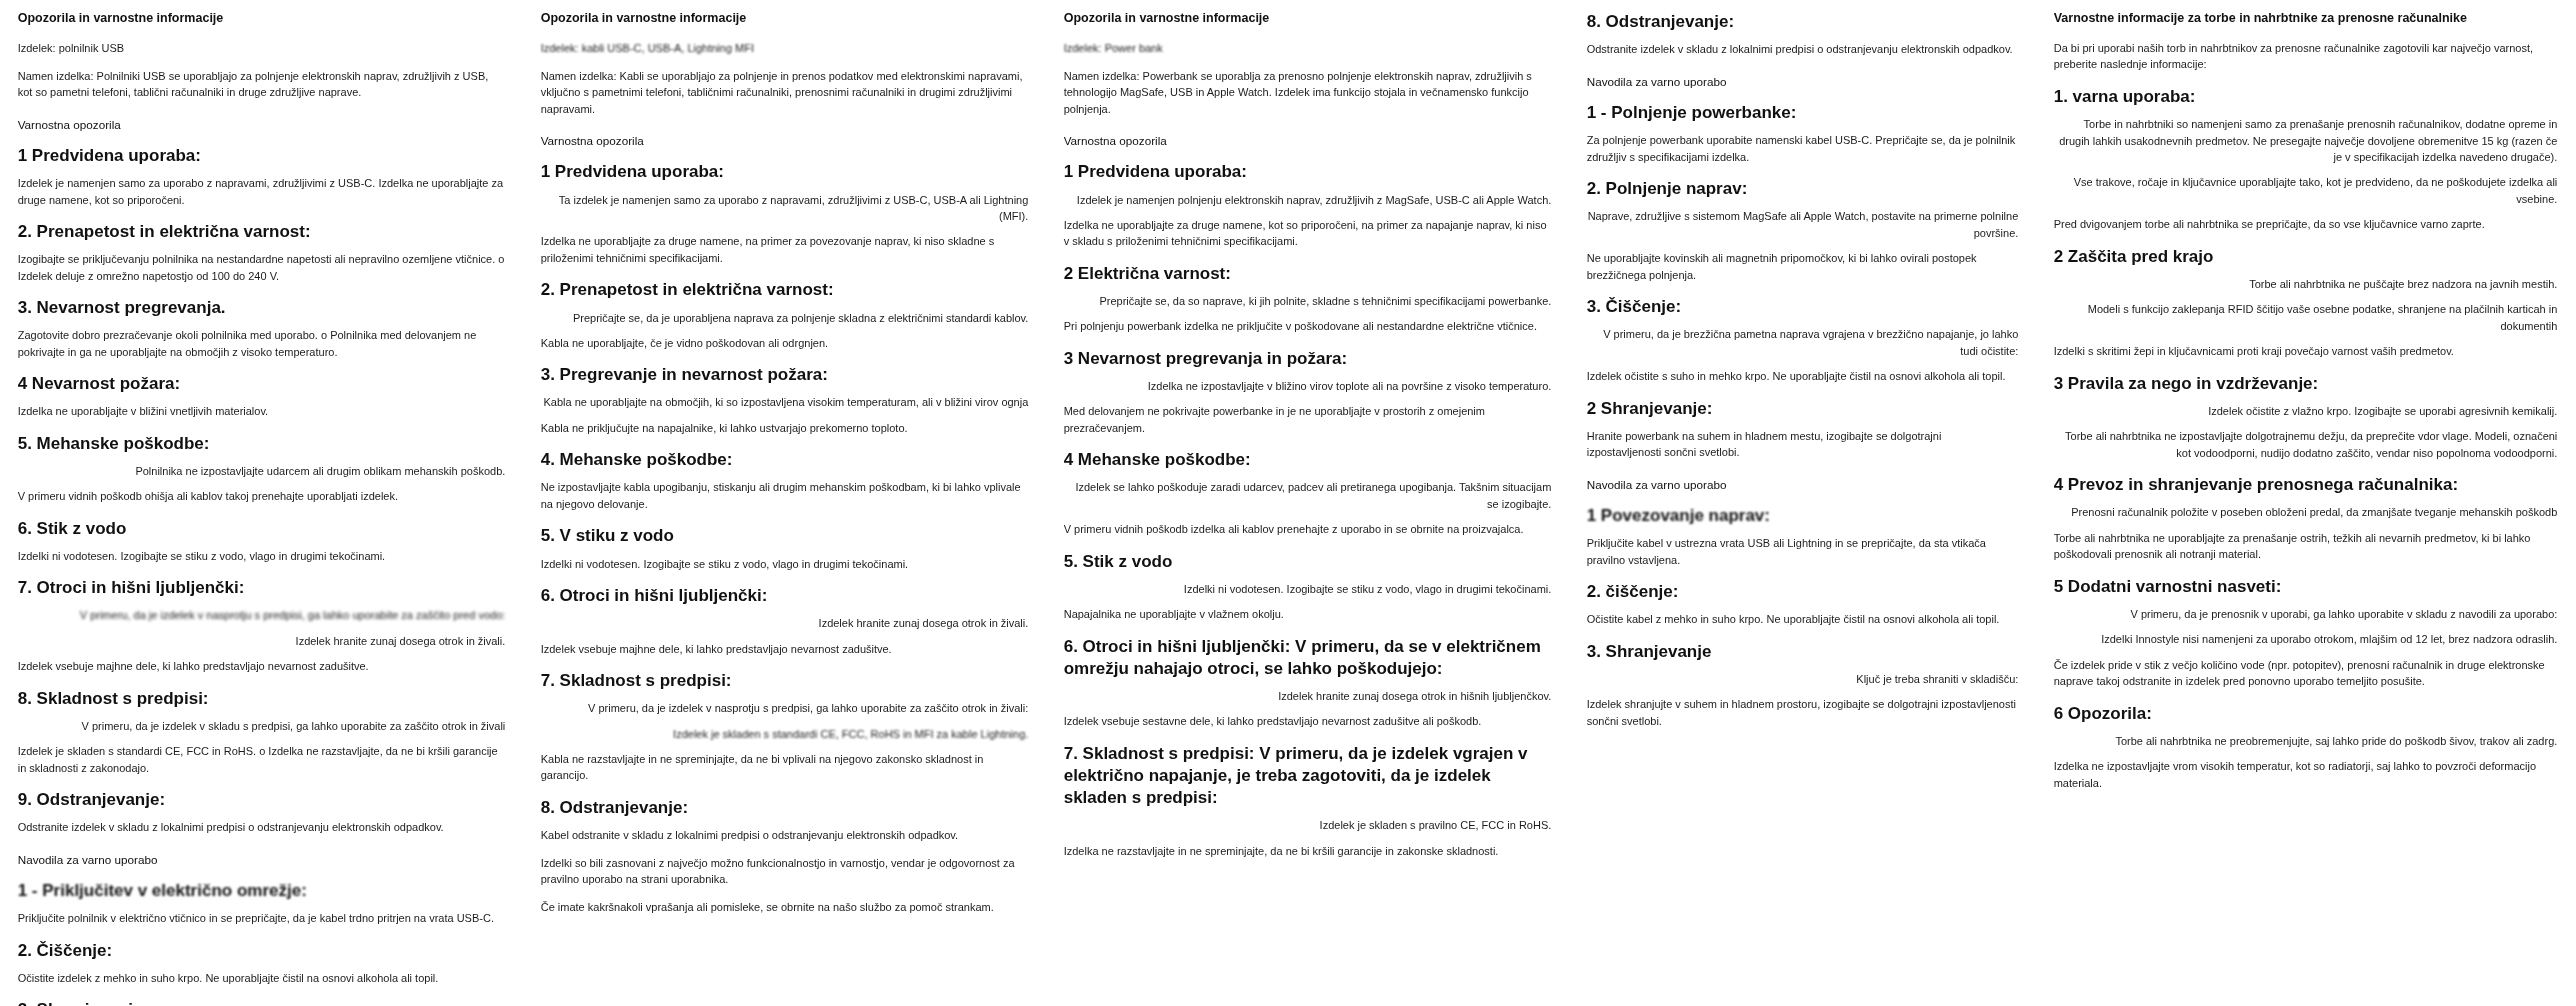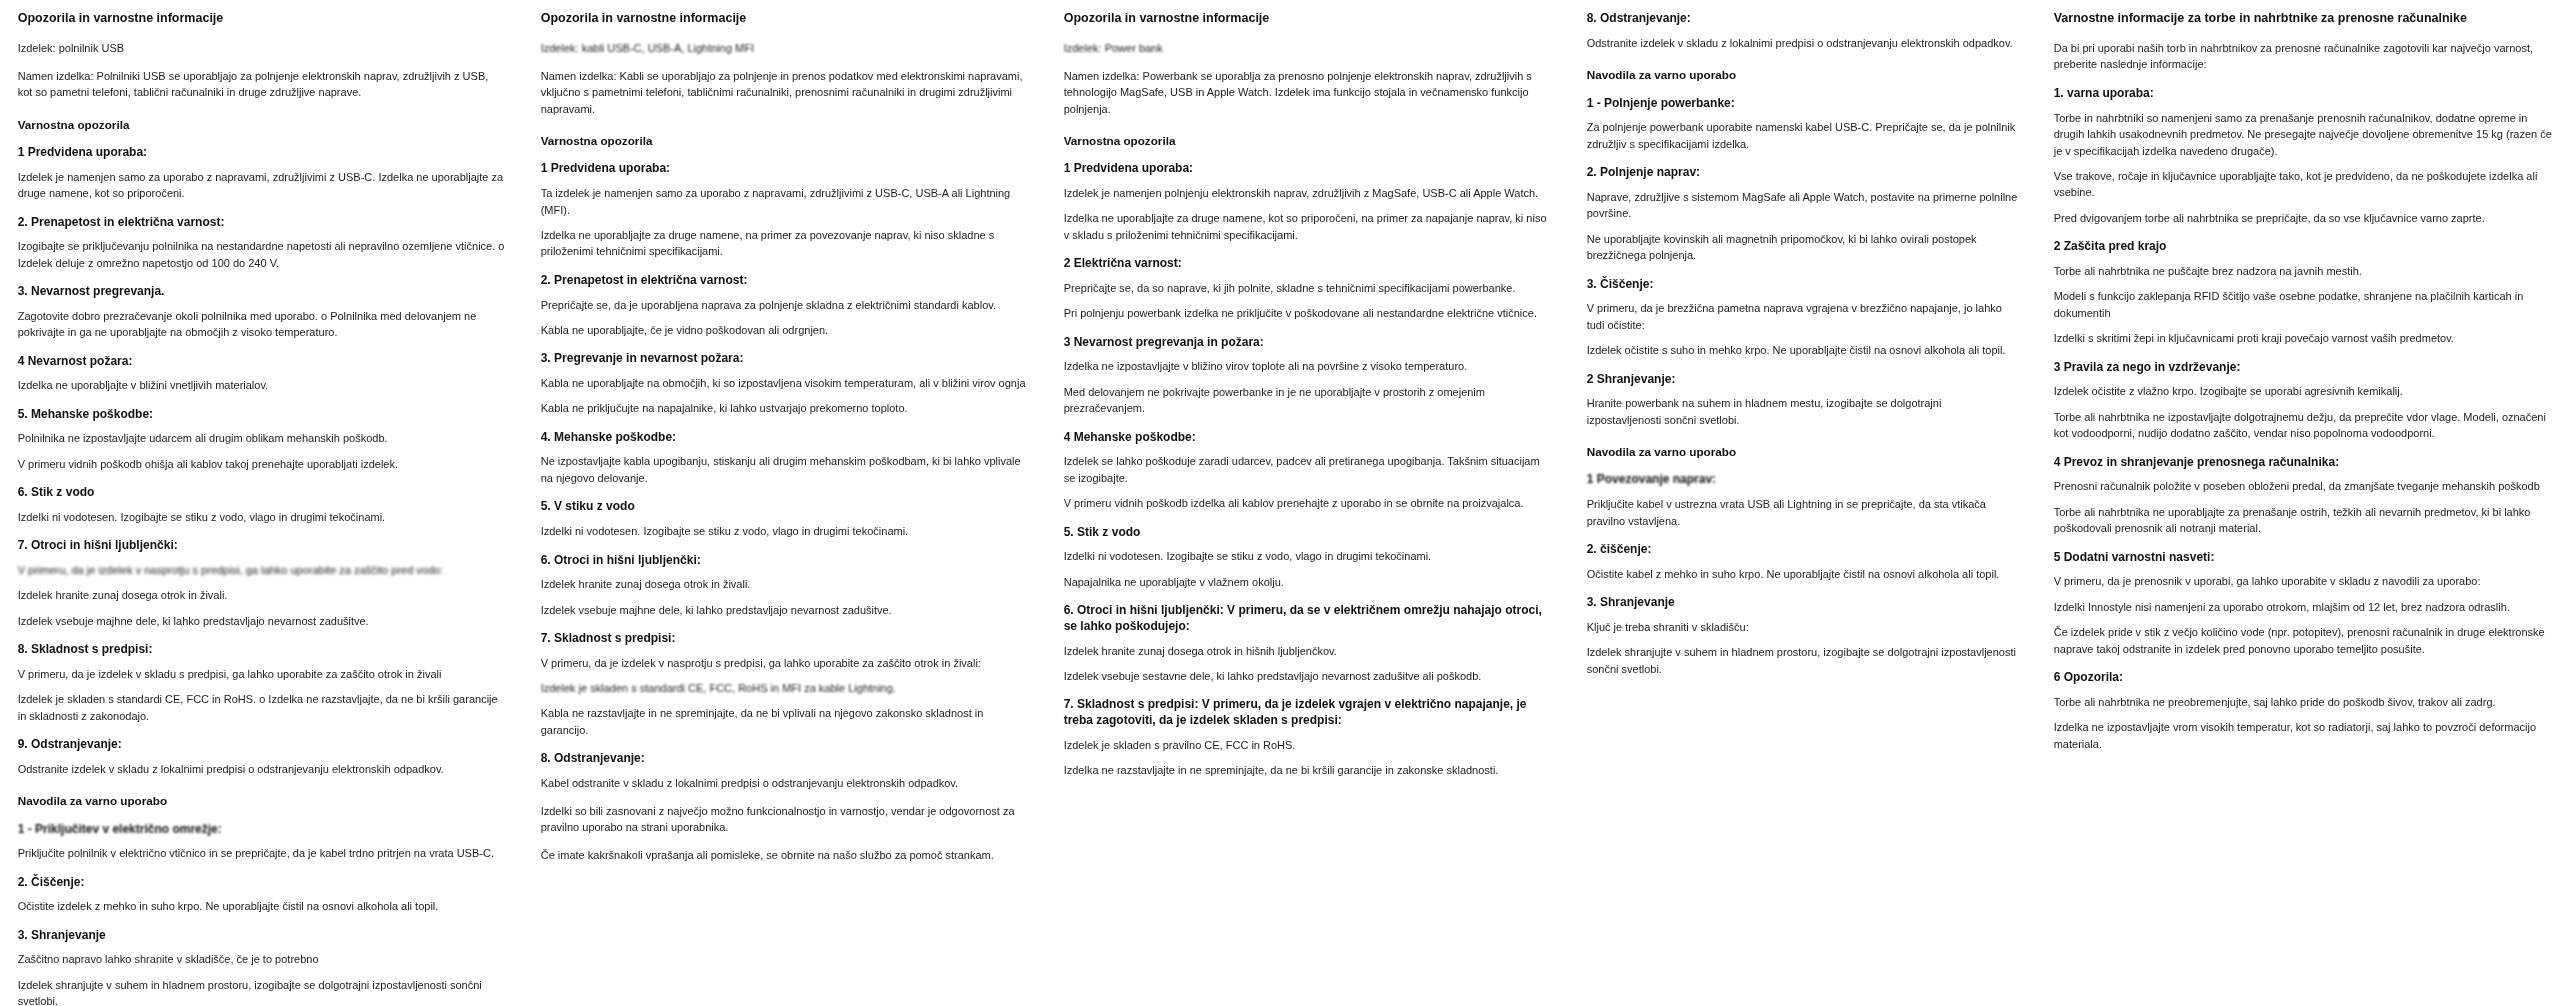--- a/index.html
+++ b/index.html
@@ -35,39 +35,39 @@
 
   h2.doc-title {
     font-size: 12.5px;
     font-weight: bold;
     margin: 0 0 13px 0;
     line-height: 1.25;
     color: #111;
   }
   h3.sec-head {
     font-size: 11.7px;
-    font-weight: bold;
+    font-weight: normal;
     margin: 16px 0 9.7px 0;
     line-height: 1.3;
     color: #111;
   }
   h4.sub-head {
-    font-size: 12px;
+    font-size: 17px;
     font-weight: bold;
     margin: 13px 0 8px 0;
     line-height: 1.3;
     color: #111;
   }
   p.para {
     font-size: 11px;
     line-height: 1.5;
     margin: 0 0 11.3px 0;
     color: #1c1c1c;
   }
-  p.para.tight { margin-bottom: 8.9px; }
+  p.para.tight { margin-bottom: 8.9px; text-align: right; }
   .blur {
     filter: blur(1.8px);
     display: inline-block;
   }
   .blur-light {
     filter: blur(1.3px);
     display: inline-block;
   }
 </style>
 </head>

